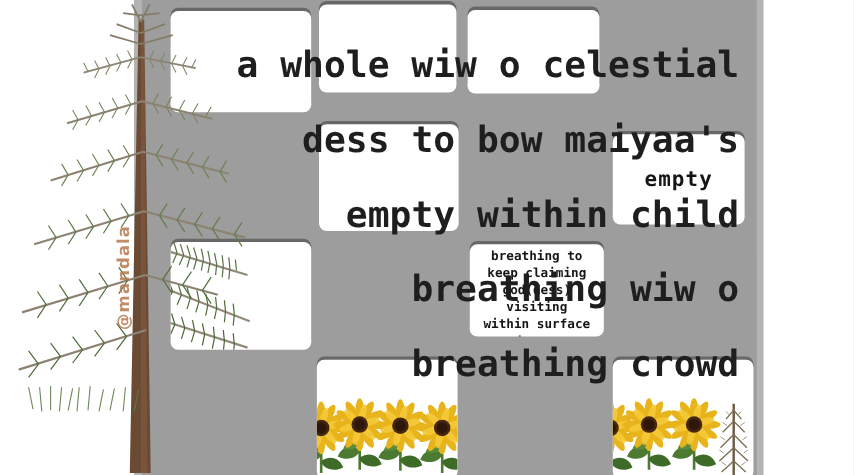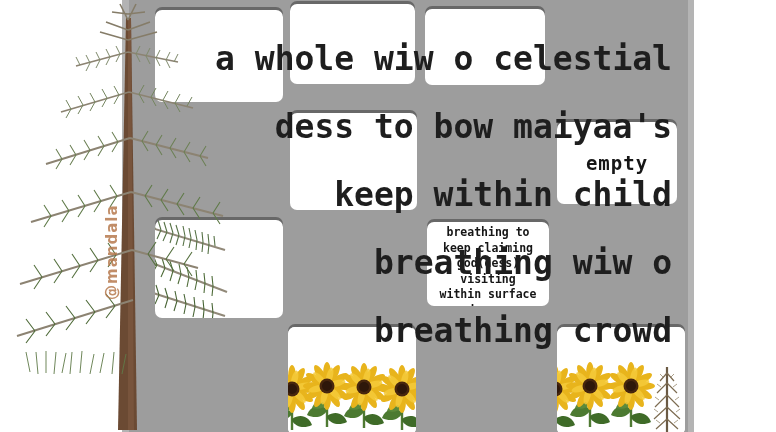--- a/index.html
+++ b/index.html
@@ -276,21 +276,21 @@
                      M-7 60 L-11 57 M7 60 L11 57"></path>
           </g>
         </g>
       </svg>
     </div>
   </div>
 
   <div id="poem">
     <span class="pl">a whole wiw o celestial</span>
     <span class="pl">dess to bow maiyaa's</span>
-    <span class="pl">keep within child</span>
+    <span class="pl">empty within child</span>
     <span class="pl">breathing wiw o</span>
     <span class="pl">breathing crowd</span>
   </div>
 
   <div id="tree-layer">
     <svg width="240" height="432" viewBox="0 0 240 432">
 
       <path d="M126 18 L131 18 L137 430 L118 430 Z" fill="#6b4a33"></path>
       <path d="M128 18 L131 18 L134 430 L128 430 Z" fill="#7d5940" opacity="0.7"></path>
 

